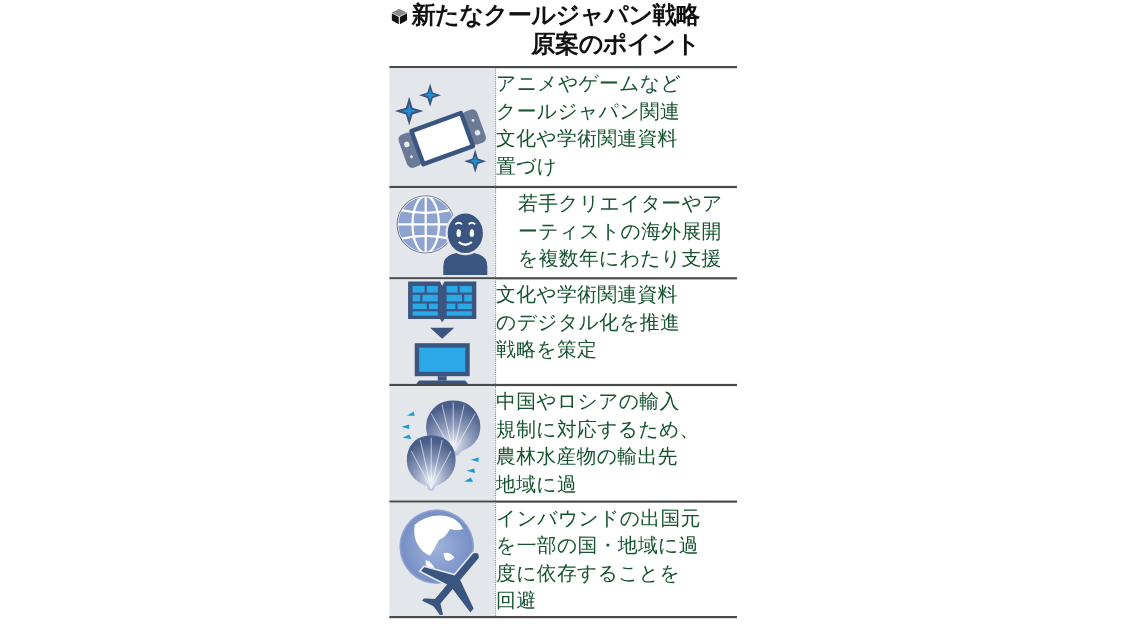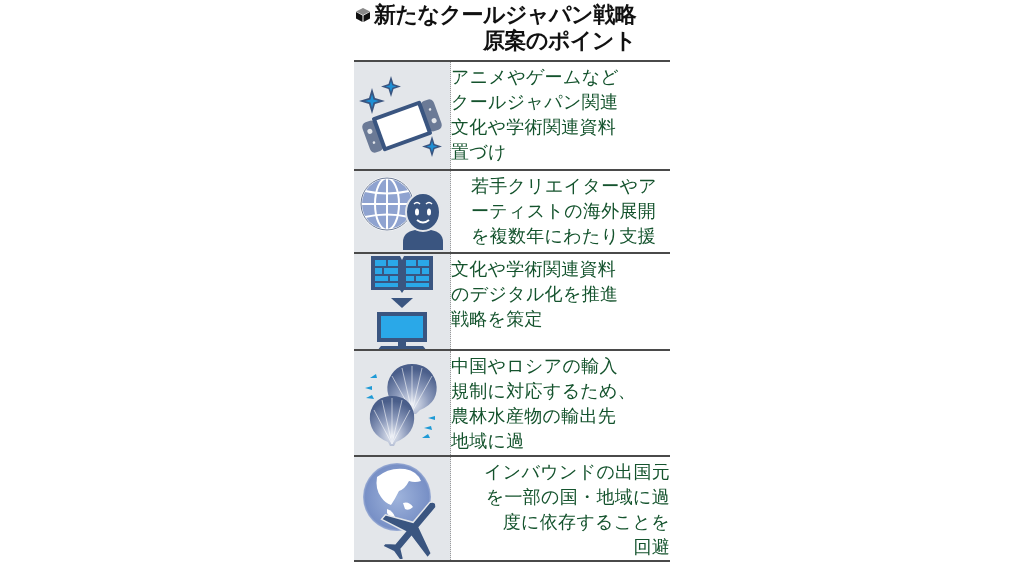--- a/index.html
+++ b/index.html
@@ -246,21 +246,21 @@
         </svg>
       </div>
       <div class="text-cell">
         <span class="text-line">中国やロシアの輸入</span>
         <span class="text-line">規制に対応するため、</span>
         <span class="text-line">農林水産物の輸出先</span>
         <span class="text-line">地域に過</span>
       </div>
     </div>
 
-    <div class="row" style="height:107px;text-align:right;">
+    <div class="row" style="height:107px;">
       <div class="icon-cell">
         <svg width="86" height="100" viewBox="0 0 86 100">
           <defs>
             <radialGradient id="globeGrad" cx="50%" cy="50%" r="55%">
               <stop offset="0%" stop-color="#9fb4dc"></stop>
               <stop offset="85%" stop-color="#7890c6"></stop>
               <stop offset="100%" stop-color="#d8dfee"></stop>
             </radialGradient>
           </defs>
           <circle cx="38" cy="38" r="34" fill="url(#globeGrad)"></circle>

